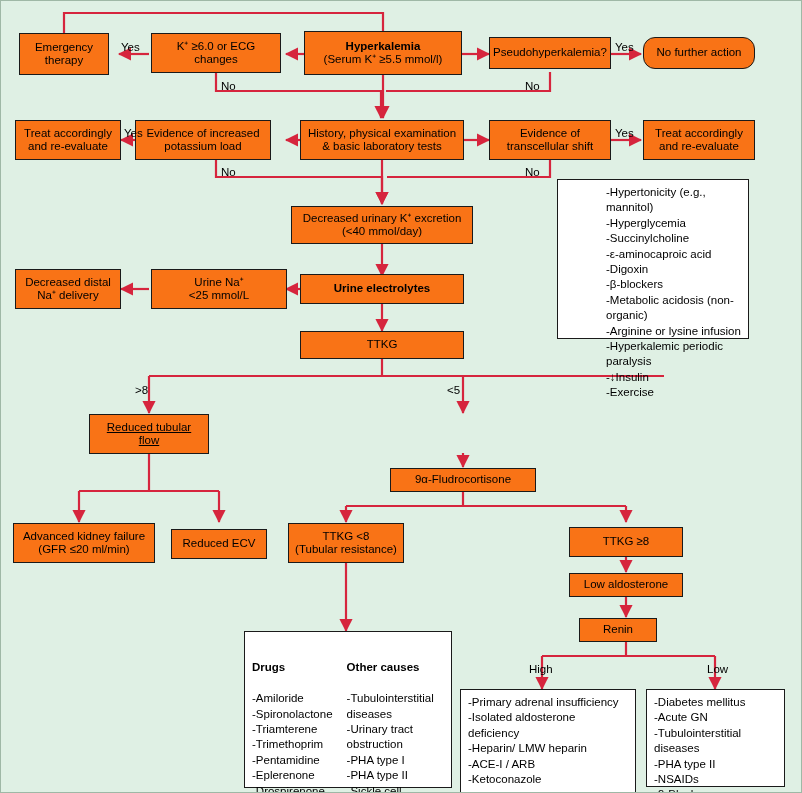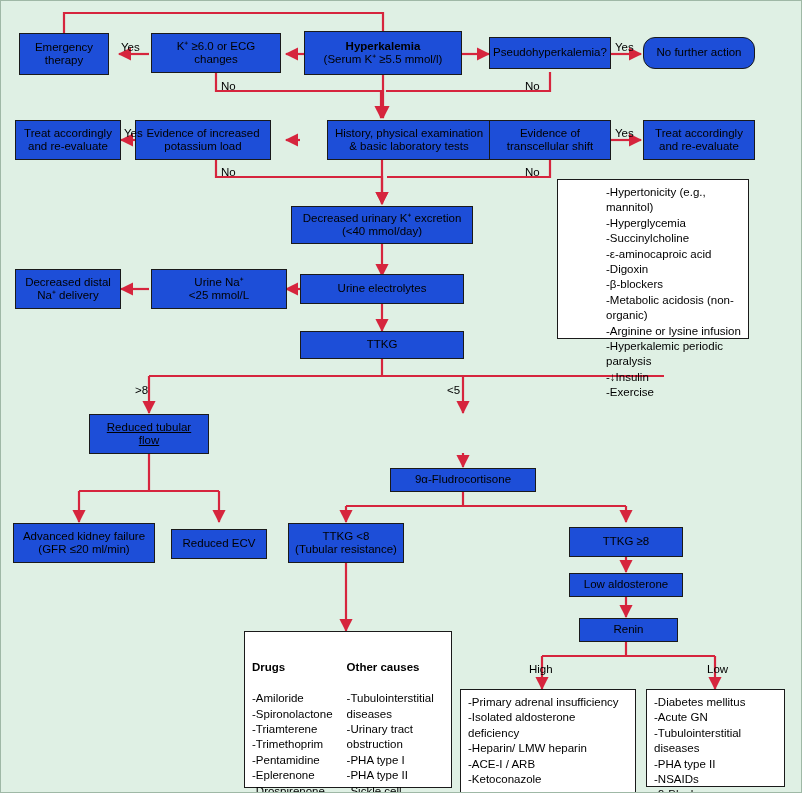--- a/index.html
+++ b/index.html
@@ -12,21 +12,21 @@
     width: 802px;
     height: 793px;
     background: #dff0e4;
     border: 1px solid #9fb8a6;
     box-sizing: border-box;
     font-family: "Liberation Sans", sans-serif;
     overflow: hidden;
   }
   .box {
     position: absolute;
-    background: #1d4ed8;
+    background: #f97316;
     border: 1.5px solid #1a1a1a;
     box-sizing: border-box;
     display: flex;
     flex-direction: column;
     align-items: center;
     justify-content: center;
     text-align: center;
     font-size: 11.5px;
     line-height: 13.5px;
     color: #000000;
@@ -187,21 +187,21 @@
   <div class="lbl" style="left:524px;top:79px;">No</div>
 
   <div class="box" style="left:14px;top:119px;width:106px;height:40px;">
     <span>Treat accordingly
 and re-evaluate</span>
   </div>
   <div class="box" style="left:134px;top:119px;width:136px;height:40px;">
     <span>Evidence of increased
 potassium load</span>
   </div>
-  <div class="box" style="left:299px;top:119px;width:164px;height:40px;margin-left:27px;">
+  <div class="box" style="left:299px;top:119px;width:164px;height:40px;">
     <span>History, physical examination
 &amp; basic laboratory tests</span>
   </div>
   <div class="box" style="left:488px;top:119px;width:122px;height:40px;">
     <span>Evidence of
 transcellular shift</span>
   </div>
   <div class="box" style="left:642px;top:119px;width:112px;height:40px;">
     <span>Treat accordingly
 and re-evaluate</span>
@@ -230,21 +230,21 @@
   </div>
 
   <div class="box" style="left:14px;top:268px;width:106px;height:40px;">
     <span>Decreased distal
 Na⁺ delivery</span>
   </div>
   <div class="box" style="left:150px;top:268px;width:136px;height:40px;">
     <span>Urine Na⁺
 &lt;25 mmol/L</span>
   </div>
-  <div class="box" style="left:299px;top:273px;width:164px;height:30px;">
+  <div class="box" style="left:299px;top:273px;width:164px;height:30px;font-weight:bold;">
     <span>Urine electrolytes</span>
   </div>
 
   <div class="box" style="left:299px;top:330px;width:164px;height:28px;align-items:center;">
     <span>TTKG</span>
   </div>
 
   <div class="lbl" style="left:134px;top:383px;">&gt;8</div>
   <div class="lbl" style="left:446px;top:383px;">&lt;5</div>
 
@@ -267,21 +267,21 @@
     <span>TTKG &lt;8
 (Tubular resistance)</span>
   </div>
   <div class="box" style="left:568px;top:526px;width:114px;height:30px;">
     <span>TTKG ≥8</span>
   </div>
 
   <div class="box" style="left:568px;top:572px;width:114px;height:24px;">
     <span>Low aldosterone</span>
   </div>
-  <div class="box" style="left:578px;top:617px;width:99px;height:24px;">
+  <div class="box" style="left:578px;top:617px;width:78px;height:24px;">
     <span>Renin</span>
   </div>
 
   <div class="lbl" style="left:528px;top:662px;">High</div>
   <div class="lbl" style="left:706px;top:662px;">Low</div>
 
   <div class="twocol" style="left:243px;top:630px;width:208px;height:157px;">
     <div class="col left">
       <div class="colhead">Drugs</div>
       <div>-Amiloride

